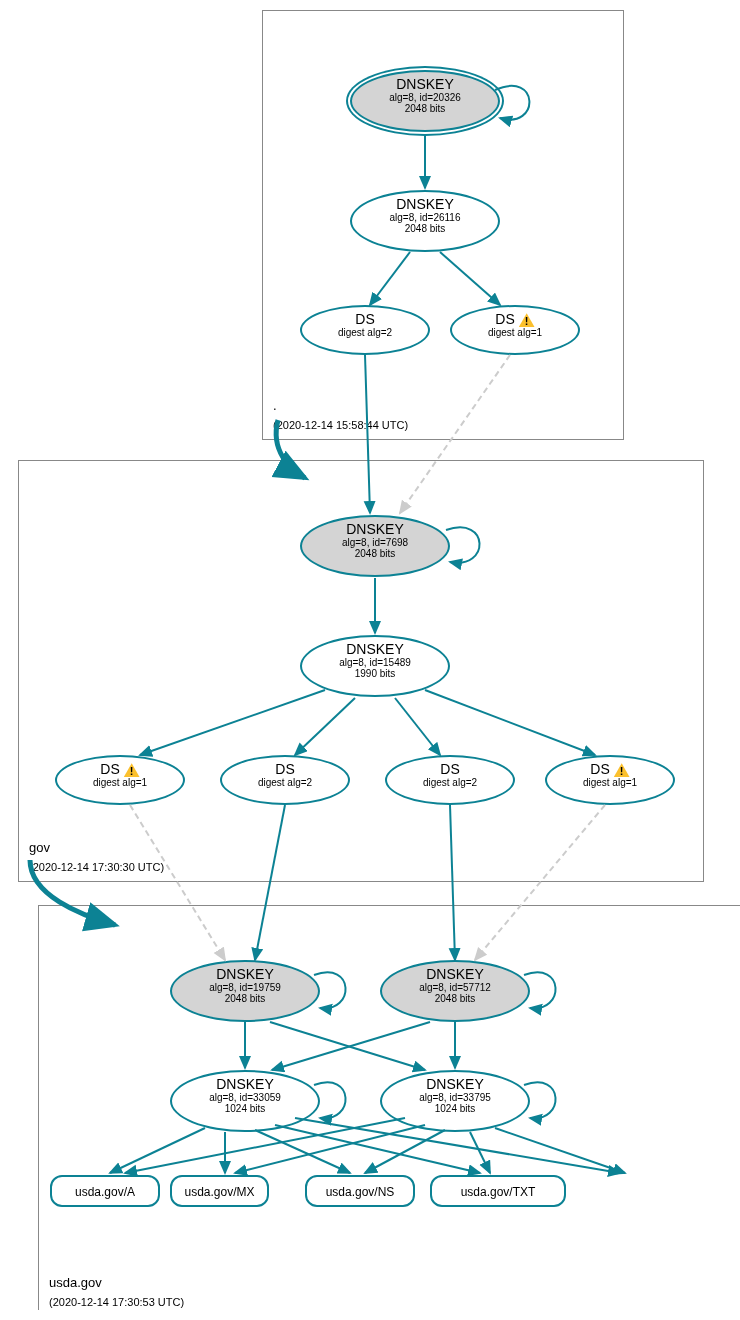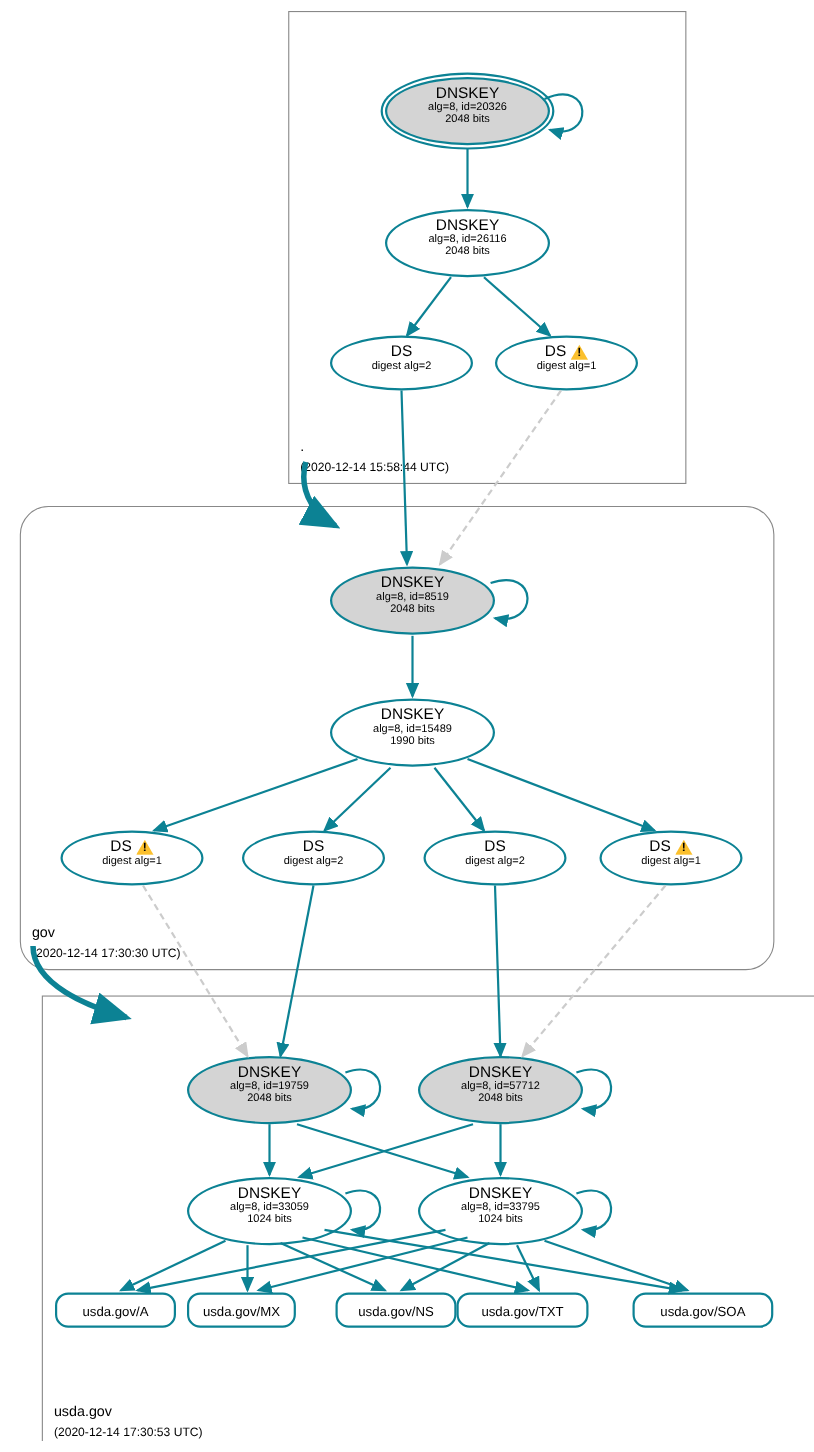--- a/index.html
+++ b/index.html
@@ -98,28 +98,28 @@
   </div>
 
   <div class="node ellipse" style="left:440px;top:295px;width:130px;height:50px;">
     <div class="node-title">
       <span>DS</span>
       <span class="warn">!</span>
     </div>
     <div class="node-sub">digest alg=1</div>
   </div>
 
-  <div class="zone-box" style="position:absolute;left:8px;top:450px;width:664px;height:400px;border-radius:26px;">
+  <div class="zone-box" style="position:absolute;left:8px;top:450px;width:664px;height:400px;">
     <span class="zone-label" style="bottom:26px;">gov</span>
     <span class="zone-timestamp" style="bottom:8px;">(2020-12-14 17:30:30 UTC)</span>
   </div>
 
   <div class="node ellipse filled" style="left:290px;top:505px;width:150px;height:62px;">
     <div class="node-title">DNSKEY</div>
-    <div class="node-sub">alg=8, id=8519</div>
+    <div class="node-sub">alg=8, id=7698</div>
     <div class="node-sub">2048 bits</div>
   </div>
 
   <div class="node ellipse" style="left:290px;top:625px;width:150px;height:62px;">
     <div class="node-title">DNSKEY</div>
     <div class="node-sub">alg=8, id=15489</div>
     <div class="node-sub">1990 bits</div>
   </div>
 
   <div class="node ellipse" style="left:45px;top:745px;width:130px;height:50px;">
@@ -179,25 +179,22 @@
 
   <div class="node rounded" style="left:40px;top:1165px;width:110px;height:32px;line-height:22px;">
     <span>usda.gov/A</span>
   </div>
   <div class="node rounded" style="left:160px;top:1165px;width:99px;height:32px;line-height:22px;">
     <span>usda.gov/MX</span>
   </div>
   <div class="node rounded" style="left:295px;top:1165px;width:110px;height:32px;line-height:22px;">
     <span>usda.gov/NS</span>
   </div>
-  <div class="node rounded" style="left:405px;top:1165px;width:120px;height:32px;line-height:22px;">
+  <div class="node rounded" style="left:420px;top:1165px;width:136px;height:32px;line-height:22px;">
     <span>usda.gov/TXT</span>
-  </div>
-  <div class="node rounded" style="left:565px;top:1165px;width:128px;height:32px;line-height:22px;">
-    <span>usda.gov/SOA</span>
   </div>
 
   <svg class="edges" width="740" height="1320">
     <defs>
       <marker id="ah" markerWidth="8" markerHeight="8" refX="6" refY="3" orient="auto">
         <path d="M0,0 L7,3 L0,6 Z" fill="#0c8294"></path>
       </marker>
       <marker id="ahg" markerWidth="8" markerHeight="8" refX="6" refY="3" orient="auto">
         <path d="M0,0 L7,3 L0,6 Z" fill="#ccc"></path>
       </marker>

